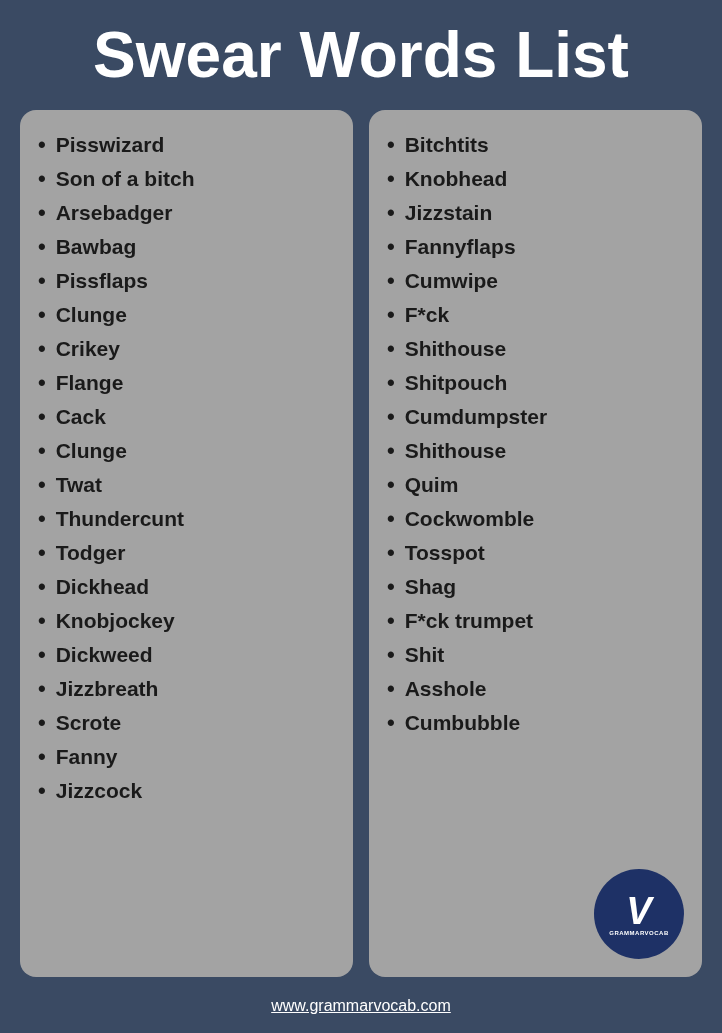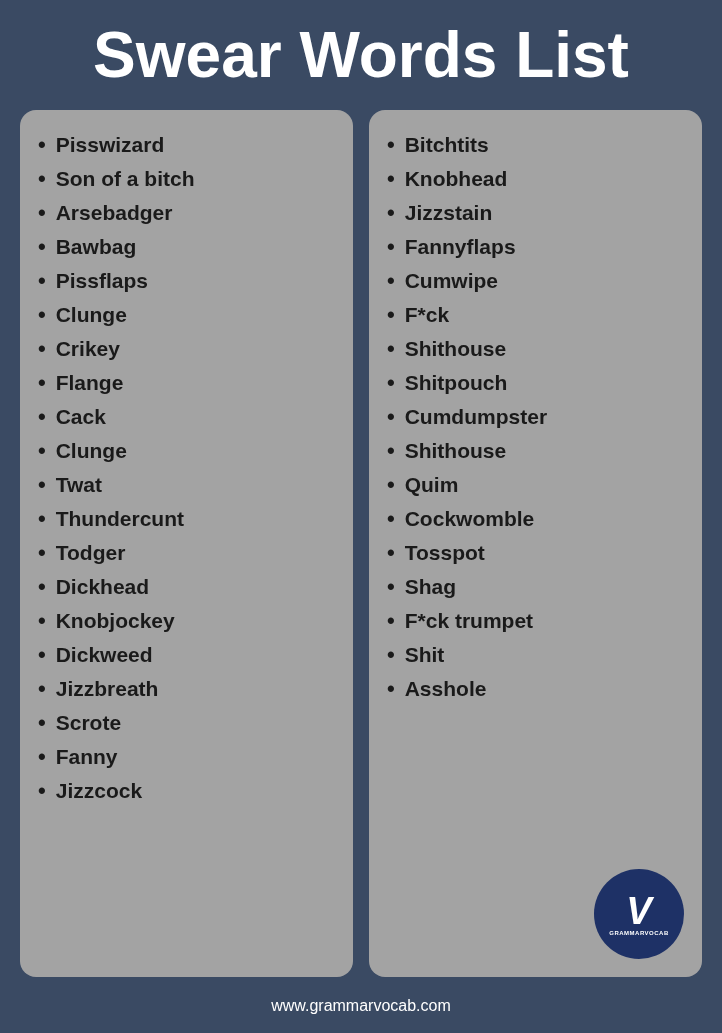--- a/index.html
+++ b/index.html
@@ -82,20 +82,21 @@
       font-size: 6px;
       font-weight: bold;
       letter-spacing: 0.5px;
       text-transform: uppercase;
     }
     .footer {
       color: #ffffff;
       font-size: 16px;
       margin-top: 12px;
       padding: 8px 0;
+      text-decoration: underline;
     }
   </style>
 </head>
 <body>
 
 <h1 class="page-title">Swear Words List</h1>
 
 <div class="columns-container">
   <div class="column">
     <ul class="word-list" id="left-list">
@@ -133,20 +134,21 @@
         <li>Shitpouch</li>
         <li>Cumdumpster</li>
         <li>Shithouse</li>
         <li>Quim</li>
         <li>Cockwomble</li>
         <li>Tosspot</li>
         <li>Shag</li>
         <li>F*ck trumpet</li>
         <li>Shit</li>
         <li>Asshole</li>
+        <li>Cumbubble</li>
       </ul>
     <div class="logo-container">
       <div class="logo-circle">
         <span class="logo-v" id="logo-v">V</span>
         <span class="logo-text" id="logo-text">GRAMMARVOCAB</span>
       </div>
     </div>
   </div>
 </div>
 

